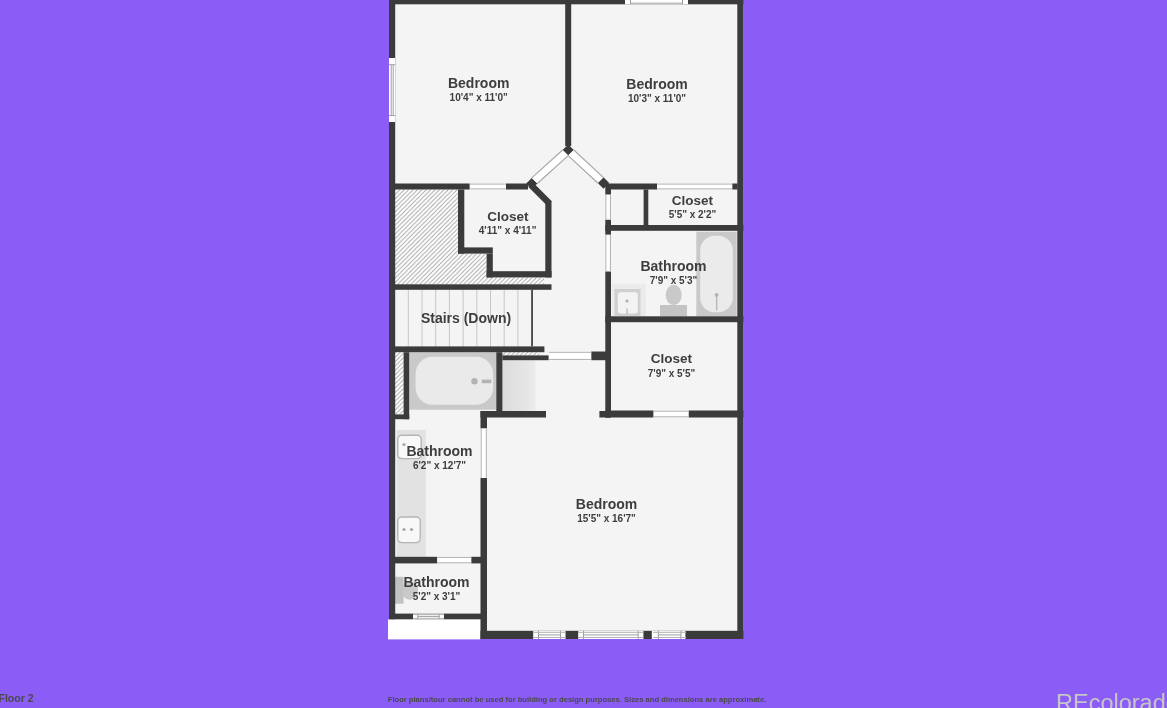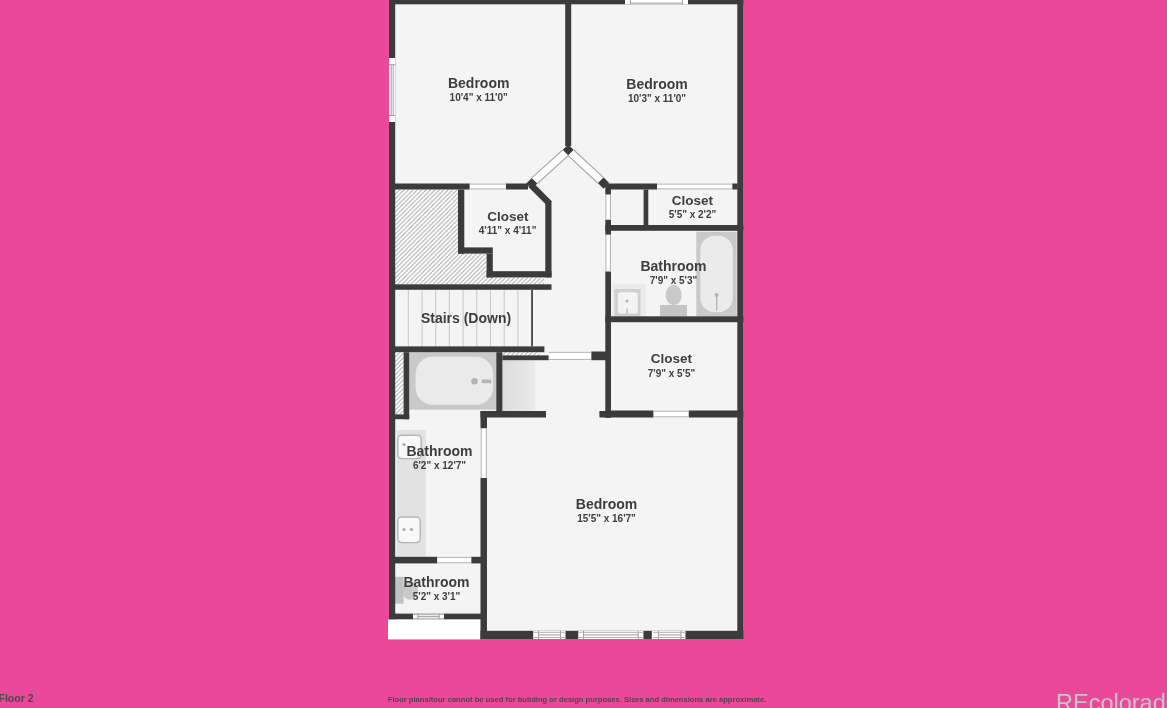--- a/index.html
+++ b/index.html
@@ -1,16 +1,16 @@
 <!DOCTYPE html>
 <html><head>
 <meta charset="utf-8">
 <style>
   html,body{margin:0;padding:0;background:#fff;}
-  .page{position:relative;width:1167px;height:708px;overflow:hidden;background:#ec4899;
+  .page{position:relative;width:1167px;height:708px;overflow:hidden;background:#8b5cf6;
         font-family:"Liberation Sans", sans-serif;}
   svg text{font-family:"Liberation Sans", sans-serif;}
 </style>
 </head>
 <body>
 <div class="page">
 <svg width="1167" height="708" viewBox="0 0 1167 708">
 <defs>
 <pattern id="hatch" patternUnits="userSpaceOnUse" width="4.4" height="4.4">
   <rect width="4.4" height="4.4" fill="#ffffff"></rect>

